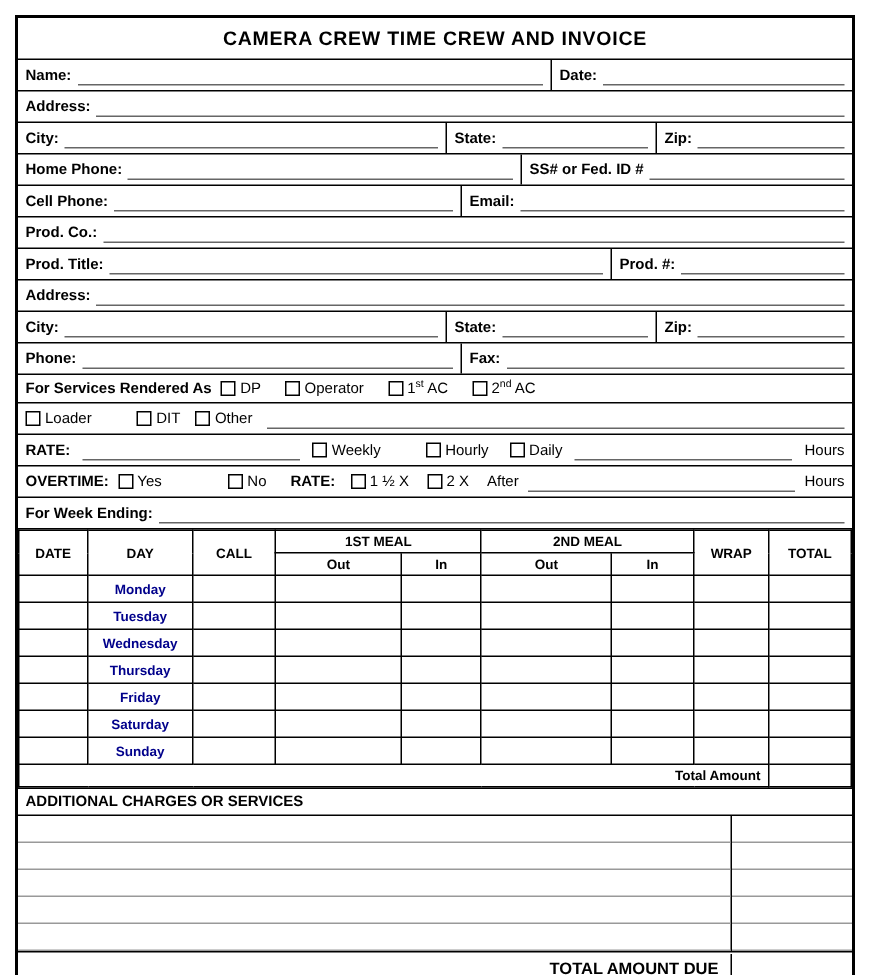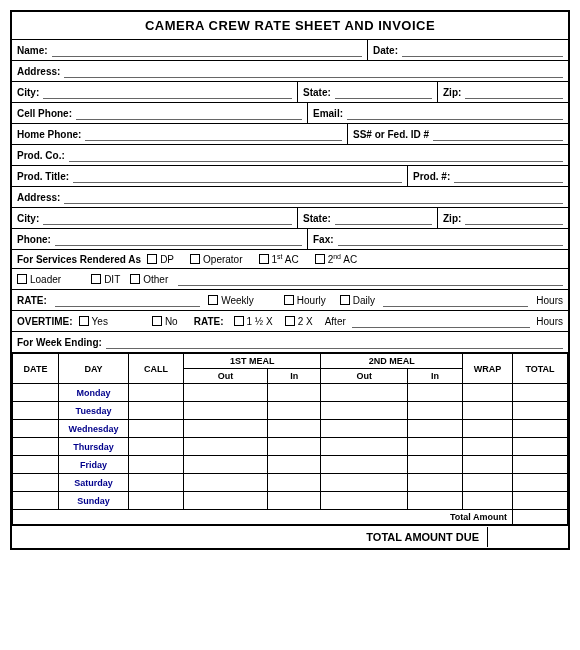--- a/index.html
+++ b/index.html
@@ -131,21 +131,21 @@
       padding: 4px 5px;
       height: 22px;
     }
     .sup { font-size: 7px; vertical-align: super; }
   </style>
 </head>
 <body>
 
 <div class="invoice-container">
 
-  <div class="title-row">CAMERA CREW RATE SHEET AND INVOICE</div>
+  <div class="title-row">CAMERA CREW TIME CREW AND INVOICE</div>
 
   <div class="form-row">
     <div class="form-cell" style="flex:1;">
       <span class="label">Name:</span>
       <div class="field-line full-width"></div>
     </div>
     <div class="form-cell" style="flex:0 0 200px;">
       <span class="label">Date:</span>
       <div class="field-line full-width"></div>
     </div>
@@ -168,36 +168,36 @@
       <div class="field-line" style="width:50px;"></div>
     </div>
     <div class="form-cell" style="flex:0 0 130px;">
       <span class="label">Zip:</span>
       <div class="field-line full-width"></div>
     </div>
   </div>
 
   <div class="form-row">
     <div class="form-cell" style="flex:1;">
+      <span class="label">Home Phone:</span>
+      <div class="field-line full-width"></div>
+    </div>
+    <div class="form-cell" style="flex:0 0 220px;">
+      <span class="label">SS# or Fed. ID #</span>
+      <div class="field-line full-width"></div>
+    </div>
+  </div>
+
+  <div class="form-row">
+    <div class="form-cell" style="flex:1;">
       <span class="label">Cell Phone:</span>
       <div class="field-line full-width"></div>
     </div>
     <div class="form-cell" style="flex:0 0 260px;">
       <span class="label">Email:</span>
-      <div class="field-line full-width"></div>
-    </div>
-  </div>
-
-  <div class="form-row">
-    <div class="form-cell" style="flex:1;">
-      <span class="label">Home Phone:</span>
-      <div class="field-line full-width"></div>
-    </div>
-    <div class="form-cell" style="flex:0 0 220px;">
-      <span class="label">SS# or Fed. ID #</span>
       <div class="field-line full-width"></div>
     </div>
   </div>
 
   <div class="form-row">
     <div class="form-cell full-width" style="flex:1;">
       <span class="label">Prod. Co.:</span>
       <div class="field-line full-width"></div>
     </div>
   </div>
@@ -437,19 +437,38 @@
         </tr>
       </tbody>
     <tfoot>
       <tr>
         <td colspan="8" style="text-align:right; font-weight:bold; padding-right:5px;">Total Amount</td>
         <td></td>
       </tr>
     </tfoot>
   </table>
 
+  <div class="additional-section">
+    <div class="additional-header">ADDITIONAL CHARGES OR SERVICES</div>
+    <div class="additional-rows">
+      <div class="additional-lines">
+        <div class="additional-line"></div>
+        <div class="additional-line"></div>
+        <div class="additional-line"></div>
+        <div class="additional-line"></div>
+        <div class="additional-line"></div>
+      </div>
+      <div class="additional-amount">
+        <div class="additional-amount-line"></div>
+        <div class="additional-amount-line"></div>
+        <div class="additional-amount-line"></div>
+        <div class="additional-amount-line"></div>
+        <div class="additional-amount-line"></div>
+      </div>
+    </div>
+  </div>
 
   <div class="total-due-row">
     <div class="total-due-label">TOTAL AMOUNT DUE</div>
     <div class="total-due-value"></div>
   </div>
 
 </div>
 
 </body></html>

